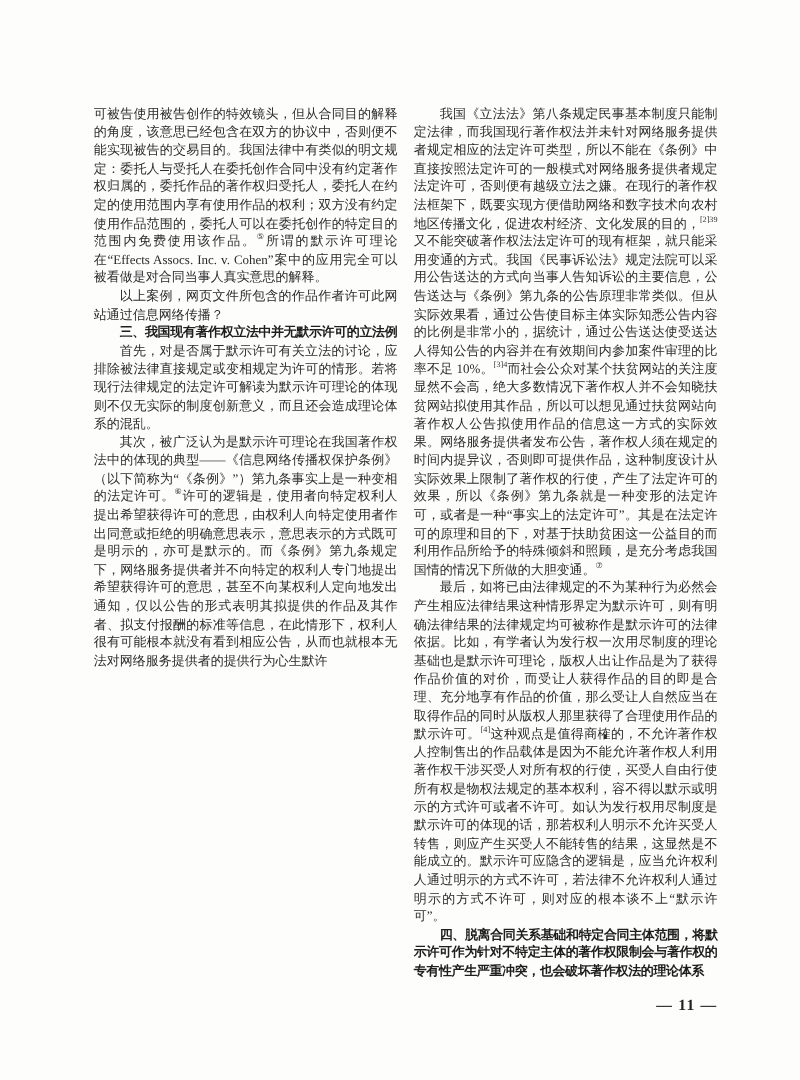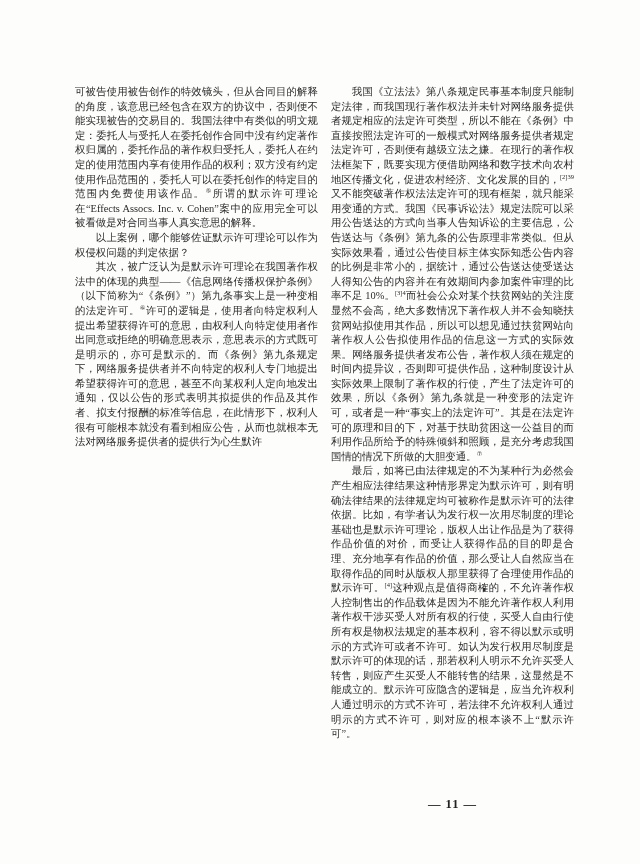--- a/index.html
+++ b/index.html
@@ -34,39 +34,42 @@
     font-size: 6.5px;
     line-height: 0;
     vertical-align: super;
     letter-spacing: 0;
   }
   .footer {
     position: absolute;
     left: 331px;
     top: 797px;
     width: 243px;
-    text-align: center;
+    text-align: right;
     font-size: 12.5px;
     font-weight: 700;
     color: #222;
     letter-spacing: 1px;
     font-family: Liberation Serif, serif;
   }
 </style>
 </head>
 <body>
 
 <div class="page">
 
   <div class="col col-left">
     <p class="cont">可被告使用被告创作的特效镜头，但从合同目的解释的角度，该意思已经包含在双方的协议中，否则便不能实现被告的交易目的。我国法律中有类似的明文规定：委托人与受托人在委托创作合同中没有约定著作权归属的，委托作品的著作权归受托人，委托人在约定的使用范围内享有使用作品的权利；双方没有约定使用作品范围的，委托人可以在委托创作的特定目的范围内免费使用该作品。<sup>⑤</sup>所谓的默示许可理论在“Effects Assocs. Inc. v. Cohen”案中的应用完全可以被看做是对合同当事人真实意思的解释。</p>
-    <p>以上案例，哪个能够佐证默示许可理论可以作为权侵权问题的判定依据？</p>
+    <p>以上案例，网页文件所包含的作品作者许可此网站通过信息网络传播？</p>
+    <p class="heading">三、我国现有著作权立法中并无默示许可的立法例</p>
+    <p>首先，对是否属于默示许可有关立法的讨论，应排除被法律直接规定或变相规定为许可的情形。若将现行法律规定的法定许可解读为默示许可理论的体现则不仅无实际的制度创新意义，而且还会造成理论体系的混乱。</p>
     <p>其次，被广泛认为是默示许可理论在我国著作权法中的体现的典型——《信息网络传播权保护条例》（以下简称为“《条例》”）第九条事实上是一种变相的法定许可。<sup>⑥</sup>许可的逻辑是，使用者向特定权利人提出希望获得许可的意思，由权利人向特定使用者作出同意或拒绝的明确意思表示，意思表示的方式既可是明示的，亦可是默示的。而《条例》第九条规定下，网络服务提供者并不向特定的权利人专门地提出希望获得许可的意思，甚至不向某权利人定向地发出通知，仅以公告的形式表明其拟提供的作品及其作者、拟支付报酬的标准等信息，在此情形下，权利人很有可能根本就没有看到相应公告，从而也就根本无法对网络服务提供者的提供行为心生默许</p>
   </div>
 
   <div class="col col-right">
     <p>我国《立法法》第八条规定民事基本制度只能制定法律，而我国现行著作权法并未针对网络服务提供者规定相应的法定许可类型，所以不能在《条例》中直接按照法定许可的一般模式对网络服务提供者规定法定许可，否则便有越级立法之嫌。在现行的著作权法框架下，既要实现方便借助网络和数字技术向农村地区传播文化，促进农村经济、文化发展的目的，<sup>[2]39</sup>又不能突破著作权法法定许可的现有框架，就只能采用变通的方式。我国《民事诉讼法》规定法院可以采用公告送达的方式向当事人告知诉讼的主要信息，公告送达与《条例》第九条的公告原理非常类似。但从实际效果看，通过公告使目标主体实际知悉公告内容的比例是非常小的，据统计，通过公告送达使受送达人得知公告的内容并在有效期间内参加案件审理的比率不足 10%。<sup>[3]4</sup>而社会公众对某个扶贫网站的关注度显然不会高，绝大多数情况下著作权人并不会知晓扶贫网站拟使用其作品，所以可以想见通过扶贫网站向著作权人公告拟使用作品的信息这一方式的实际效果。网络服务提供者发布公告，著作权人须在规定的时间内提异议，否则即可提供作品，这种制度设计从实际效果上限制了著作权的行使，产生了法定许可的效果，所以《条例》第九条就是一种变形的法定许可，或者是一种“事实上的法定许可”。其是在法定许可的原理和目的下，对基于扶助贫困这一公益目的而利用作品所给予的特殊倾斜和照顾，是充分考虑我国国情的情况下所做的大胆变通。<sup>⑦</sup></p>
     <p>最后，如将已由法律规定的不为某种行为必然会产生相应法律结果这种情形界定为默示许可，则有明确法律结果的法律规定均可被称作是默示许可的法律依据。比如，有学者认为发行权一次用尽制度的理论基础也是默示许可理论，版权人出让作品是为了获得作品价值的对价，而受让人获得作品的目的即是合理、充分地享有作品的价值，那么受让人自然应当在取得作品的同时从版权人那里获得了合理使用作品的默示许可。<sup>[4]</sup>这种观点是值得商榷的，不允许著作权人控制售出的作品载体是因为不能允许著作权人利用著作权干涉买受人对所有权的行使，买受人自由行使所有权是物权法规定的基本权利，容不得以默示或明示的方式许可或者不许可。如认为发行权用尽制度是默示许可的体现的话，那若权利人明示不允许买受人转售，则应产生买受人不能转售的结果，这显然是不能成立的。默示许可应隐含的逻辑是，应当允许权利人通过明示的方式不许可，若法律不允许权利人通过明示的方式不许可，则对应的根本谈不上“默示许可”。</p>
+    <p class="heading">四、脱离合同关系基础和特定合同主体范围，将默示许可作为针对不特定主体的著作权限制会与著作权的专有性产生严重冲突，也会破坏著作权法的理论体系</p>
   </div>
 
   <div class="footer">— 11 —</div>
 
 </div>
 
 </body></html>

